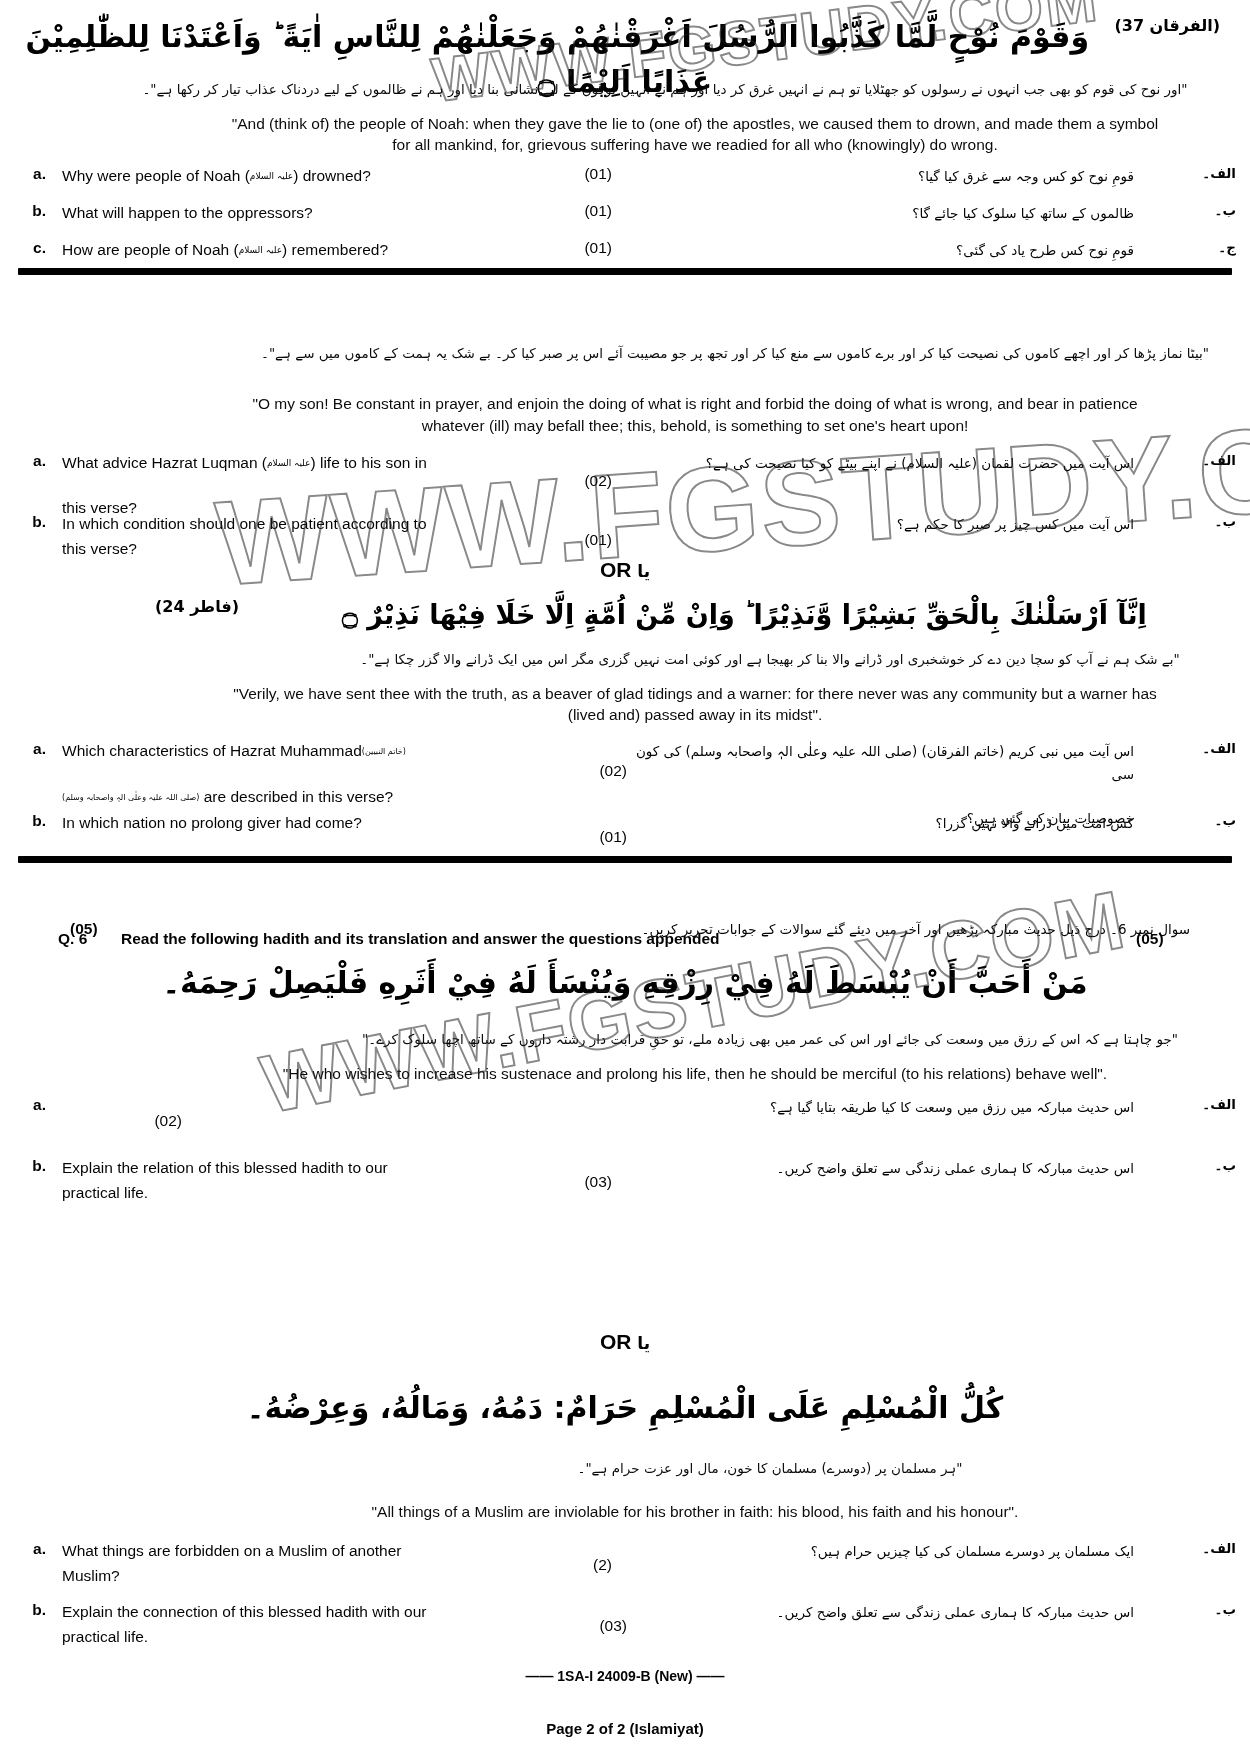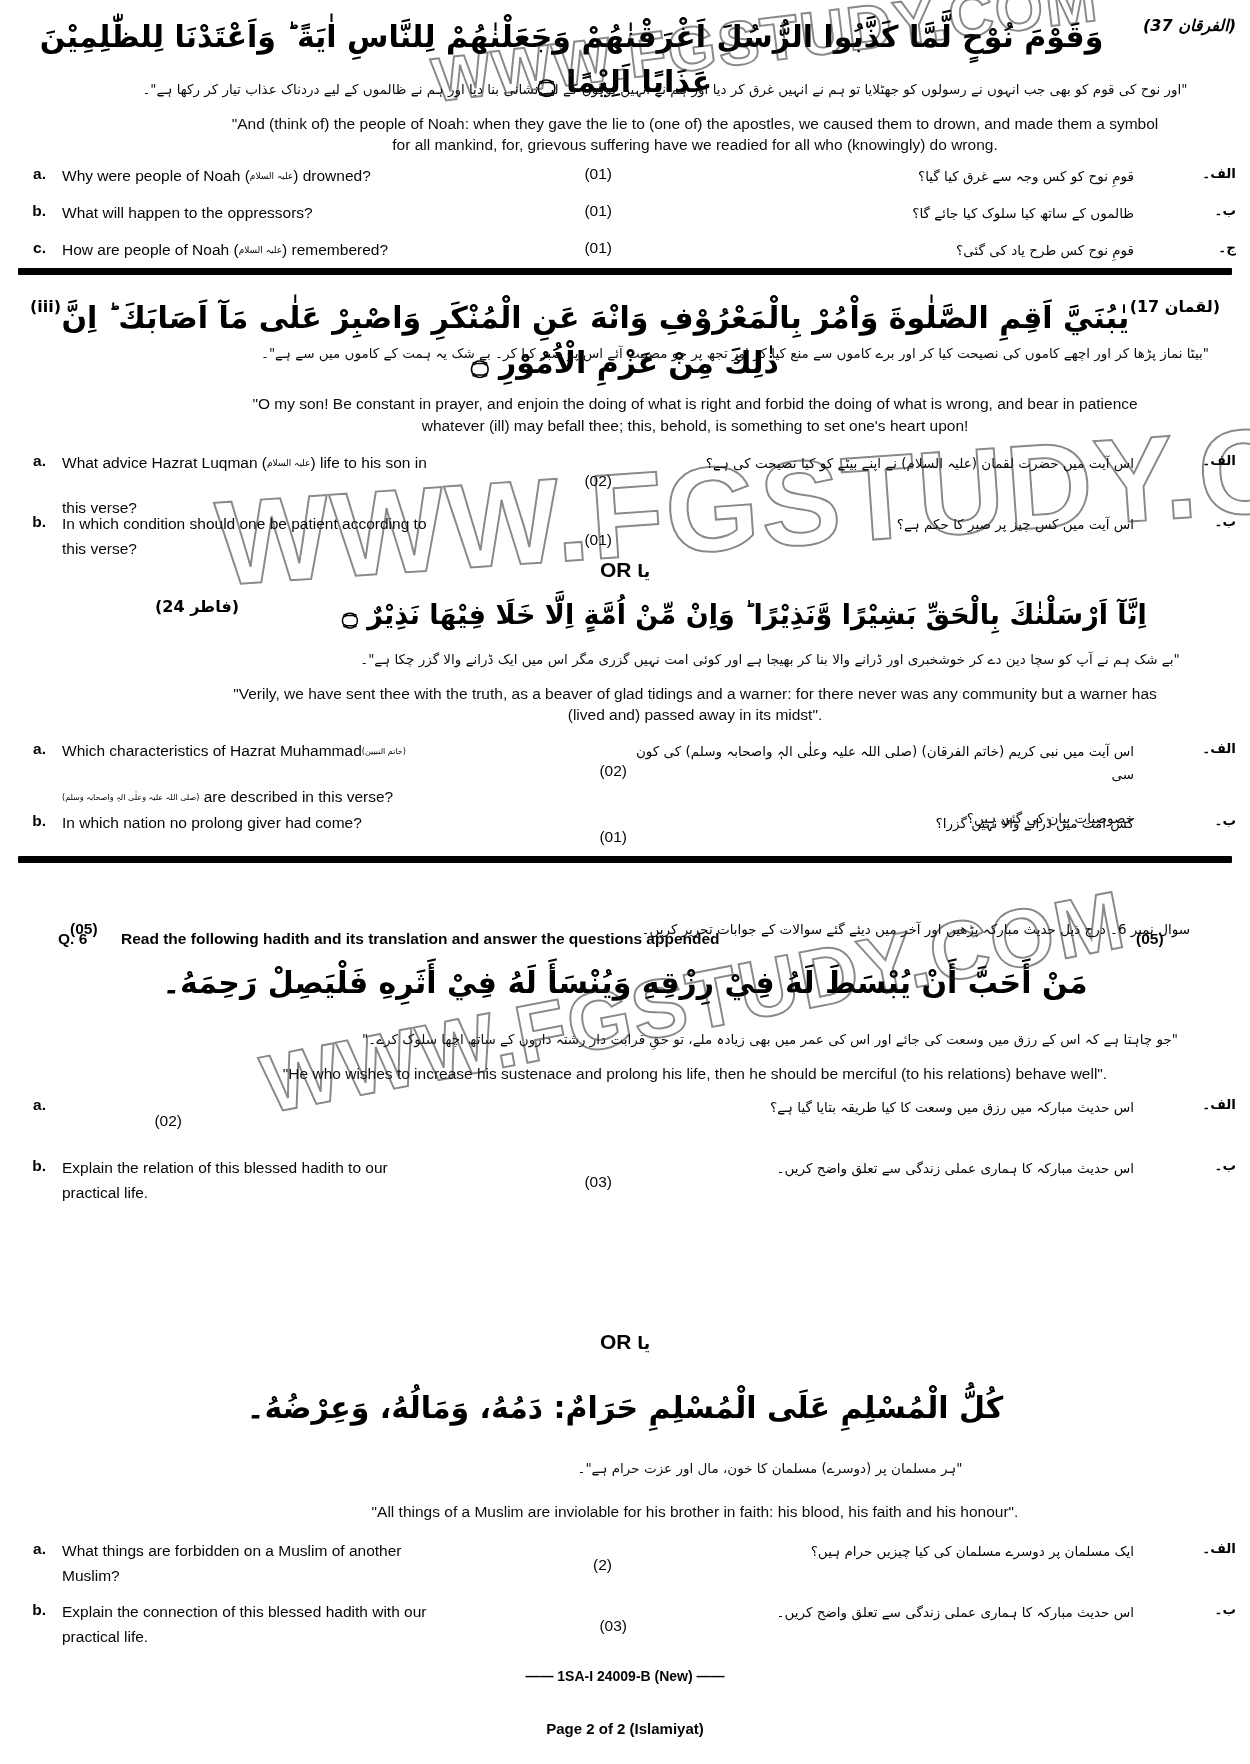--- a/index.html
+++ b/index.html
@@ -190,21 +190,21 @@
 </head>
 <body>
 
 <div class="page">
 
   <div class="wm wm1">WWW.FGSTUDY.COM</div>
   <div class="wm wm2">WWW.FGSTUDY.COM</div>
   <div class="wm wm3">WWW.FGSTUDY.COM</div>
 
   <div class="block arabic" style="top:14px;">
-    <span style="float:right; margin-right:14px; font-size:16px; font-weight:700;font-style:italic;">(الفرقان 37)</span>
+    <span style="float:right; margin-right:30px; font-size:16px; font-weight:700;">(الفرقان 37)</span>
     <span>وَقَوْمَ نُوْحٍ لَّمَّا كَذَّبُوا الرُّسُلَ اَغْرَقْنٰهُمْ وَجَعَلْنٰهُمْ لِلنَّاسِ اٰيَةً ؕ وَاَعْتَدْنَا لِلظّٰلِمِيْنَ عَذَابًا اَلِيْمًا ۝</span>
   </div>
 
   <div class="block urdu" style="top:78px; padding:0 40px;">"اور نوح کی قوم کو بھی جب انہوں نے رسولوں کو جھٹلایا تو ہم نے انہیں غرق کر دیا اور ہم نے انہیں لوگوں کے لیے نشانی بنا دیا اور ہم نے ظالموں کے لیے دردناک عذاب تیار کر رکھا ہے"۔</div>
 
   <div class="block eng-trans" style="top:112px;">"And (think of) the people of Noah: when they gave the lie to (one of) the apostles, we caused them to drown, and made them a symbol</div>
   <div class="block eng-trans" style="top:133px;">for all mankind, for, grievous suffering have we readied for all who (knowingly) do wrong.</div>
 
   <div class="qrow" style="top:165px;">
     <div class="q-letter">a.</div>
@@ -225,25 +225,20 @@
   <div class="qrow" style="top:239px;">
     <div class="q-letter">c.</div>
     <div class="q-en"><span>How are people of Noah (</span><span class="sup">علیہ السلام</span><span>) remembered?</span></div>
     <div class="q-marks">(01)</div>
     <div class="q-ur">قومِ نوح کس طرح یاد کی گئی؟</div>
     <div class="q-ur-label">ج۔</div>
   </div>
 
   <div class="rule" style="top:268px;"></div>
 
-  <div class="block arabic" style="top:295px;">
-    <span style="float:left; margin-left:30px; font-size:16px; font-weight:700;">(iii)</span>
-    <span style="float:right; margin-right:30px; font-size:16px; font-weight:700;">(لقمان 17)</span>
-    <span>يٰبُنَيَّ اَقِمِ الصَّلٰوةَ وَاْمُرْ بِالْمَعْرُوْفِ وَانْهَ عَنِ الْمُنْكَرِ وَاصْبِرْ عَلٰى مَآ اَصَابَكَ ؕ اِنَّ ذٰلِكَ مِنْ عَزْمِ الْاُمُوْرِ ۝</span>
-  </div>
 
   <div class="block urdu" style="top:342px; padding:0 110px;">"بیٹا نماز پڑھا کر اور اچھے کاموں کی نصیحت کیا کر اور برے کاموں سے منع کیا کر اور تجھ پر جو مصیبت آئے اس پر صبر کیا کر۔ بے شک یہ ہمت کے کاموں میں سے ہے"۔</div>
 
   <div class="block eng-trans" style="top:392px;">"O my son! Be constant in prayer, and enjoin the doing of what is right  and forbid the doing of what is wrong, and bear in patience</div>
   <div class="block eng-trans" style="top:414px;">whatever (ill) may befall thee; this, behold, is something to set one's heart upon!</div>
 
   <div class="qrow" style="top:452px;">
     <div class="q-letter">a.</div>
     <div class="q-en">
       <span>What advice Hazrat Luqman (</span><span class="sup">علیہ السلام</span><span>) life to his son in</span>

